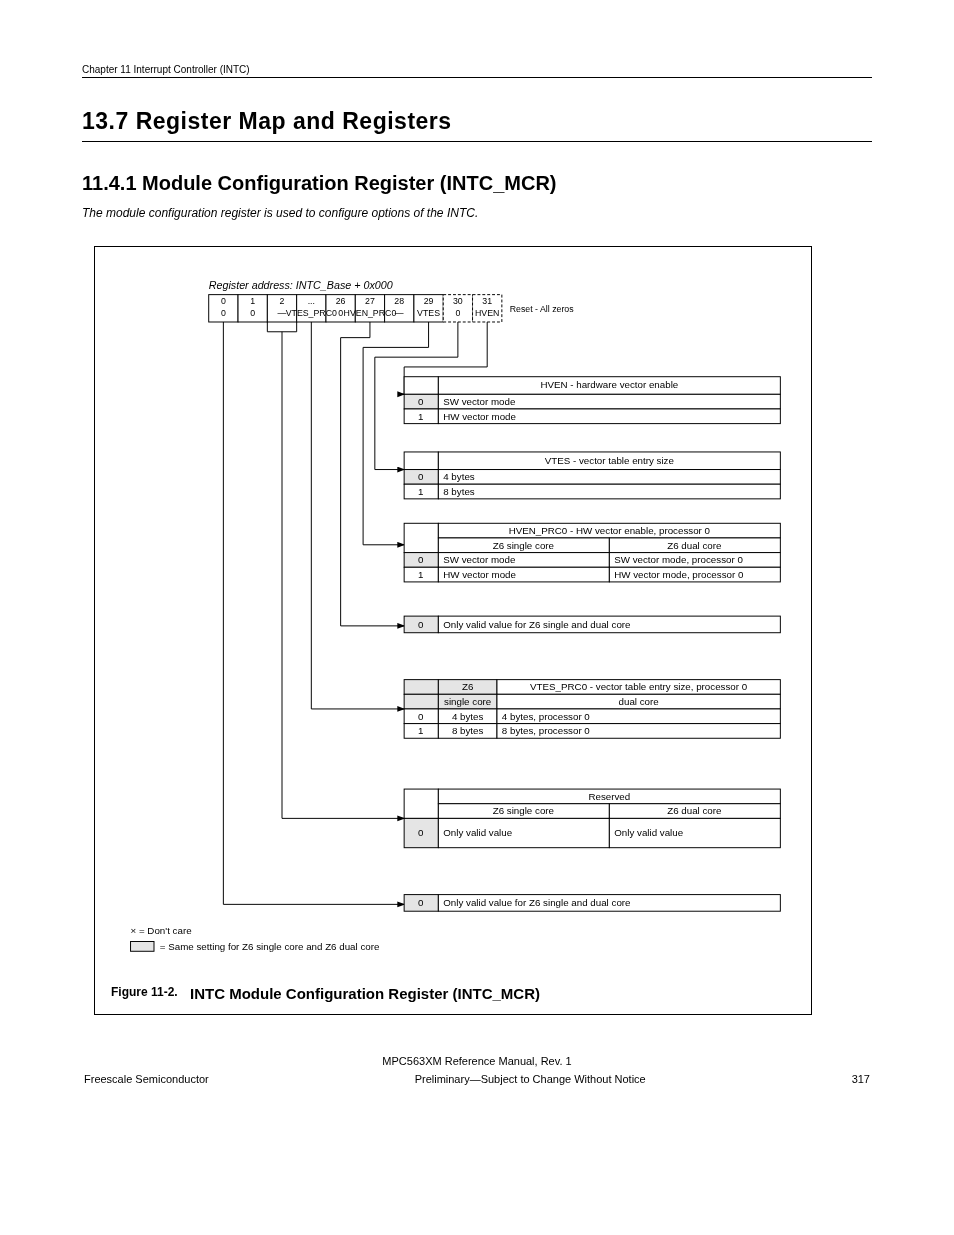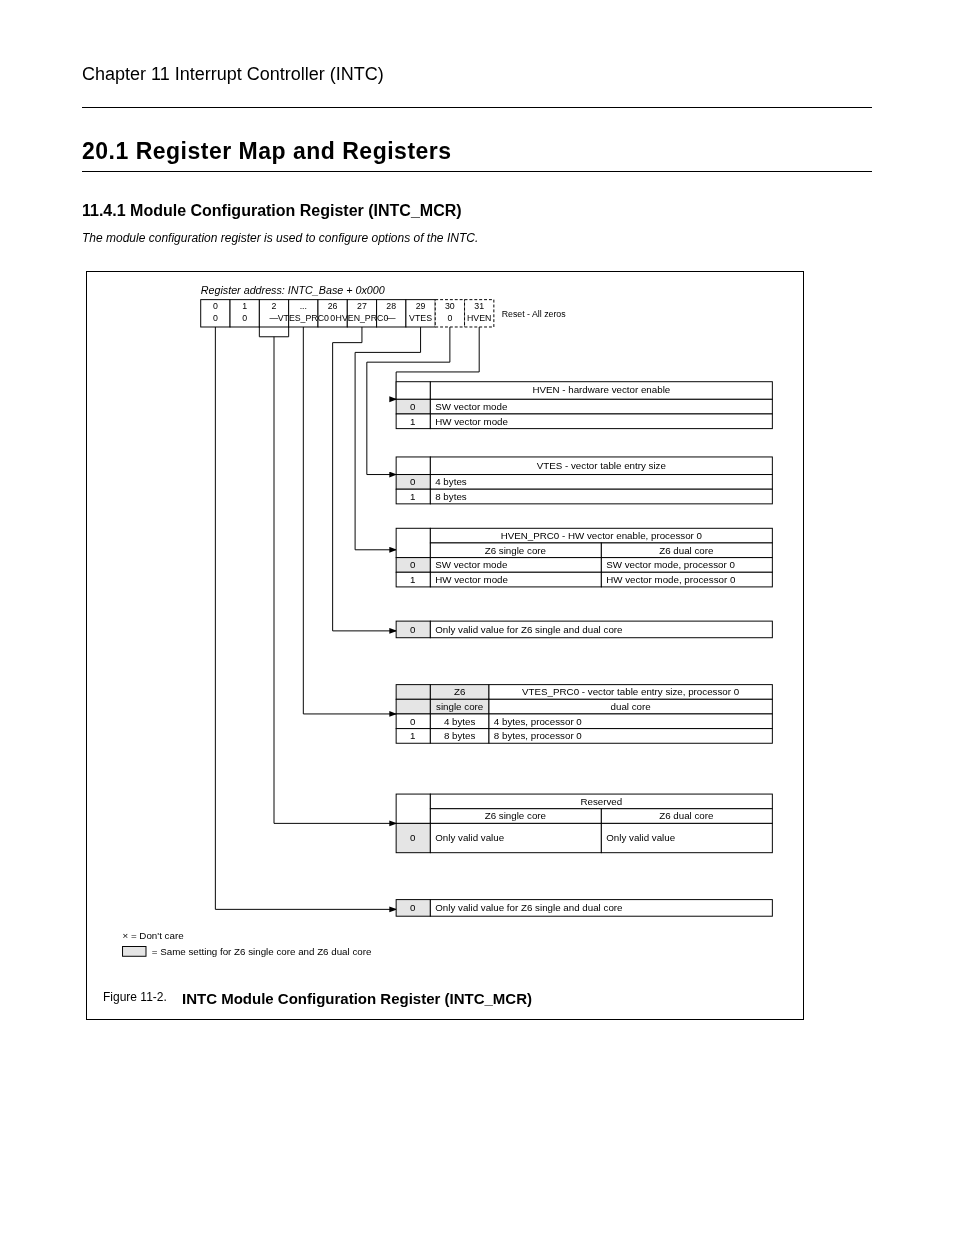--- a/index.html
+++ b/index.html
@@ -8,34 +8,34 @@
     padding: 0;
     font-family: Arial, Helvetica, sans-serif;
     font-size: 11px;
     color: #000;
     background: #fff;
     width: 954px;
   }
   .page {
     padding: 64px 82px 40px 82px;
   }
-  .chapter-line { font-size: 18px; margin-bottom: 22px; }
+  .chapter-line { font-size: 10px; margin-bottom: 2px; }
   .hr { border: none; border-top: 1px solid #000; margin: 0 0 18px 0; }
   .section-title { font-size: 23px; font-weight: bold; margin: 30px 0 6px 0; letter-spacing: 0.5px; }
-  .subsection-title { font-size: 16px; font-weight: bold; margin: 30px 0 10px 0; }
+  .subsection-title { font-size: 20px; font-weight: bold; margin: 30px 0 10px 0; }
   .intro { font-size: 12px; margin: 10px 0 24px 0; line-height: 1.4; font-style: italic; }
   .figure {
     border: 1px solid #000;
-    padding: 4px 16px 12px 16px;
+    padding: 24px 16px 12px 16px;
     position: relative;
     width: 718px;
-    margin-left: 4px;
+    margin-left: 12px;
   }
   .caption-row { display: flex; margin-top: 14px; }
-  .fig-num { font-weight: normal; font-size: 12px; width: 79px; }
+  .fig-num { font-weight: bold; font-size: 12px; width: 79px; }
   .fig-title { font-weight: bold; font-size: 15px; }
   .svgbox { width: 100%; height: 700px; display: block; }
   .shaded { fill: #e5e5e5; }
   text { font-family: Arial, Helvetica, sans-serif; font-size: 10px; }
   .bit { font-size: 9px; }
   .lbl { font-style: italic; font-size: 11px; }
   .note { font-size: 10px; }
   .footer {
     display: flex;
     justify-content: space-between;
@@ -44,21 +44,21 @@
     padding: 0 2px;
   }
 </style>
 </head>
 <body>
 
 <div class="page">
   <div class="chapter-line">Chapter 11 Interrupt Controller (INTC)</div>
   <hr class="hr">
 
-  <div class="section-title">20.1 Register Map and Registers</div>
+  <div class="section-title">13.7 Register Map and Registers</div>
   <hr class="hr">
 
   <div class="subsection-title">11.4.1 Module Configuration Register (INTC_MCR)</div>
   <div class="intro">The module configuration register is used to configure options of the INTC.</div>
 
   <div class="figure">
     <svg class="svgbox" viewBox="0 0 700 700">
 
       <text x="100" y="10" class="lbl">Register address: INTC_Base + 0x000</text>
 
@@ -224,13 +224,23 @@
       <text x="50" y="687" class="note">= Same setting for Z6 single core and Z6 dual core</text>
 
     </svg>
 
     <div class="caption-row">
       <div class="fig-num">Figure 11-2.</div>
       <div class="fig-title">INTC Module Configuration Register (INTC_MCR)</div>
     </div>
   </div>
 
+  <div class="footer">
+    <div style="width:100%;">
+      <div style="text-align:center; margin-bottom:6px;">MPC563XM Reference Manual, Rev. 1</div>
+      <div style="display:flex; justify-content:space-between;">
+        <span>Freescale Semiconductor</span>
+        <span>Preliminary—Subject to Change Without Notice</span>
+        <span>317</span>
+      </div>
+    </div>
+  </div>
 </div>
 
 </body></html>

